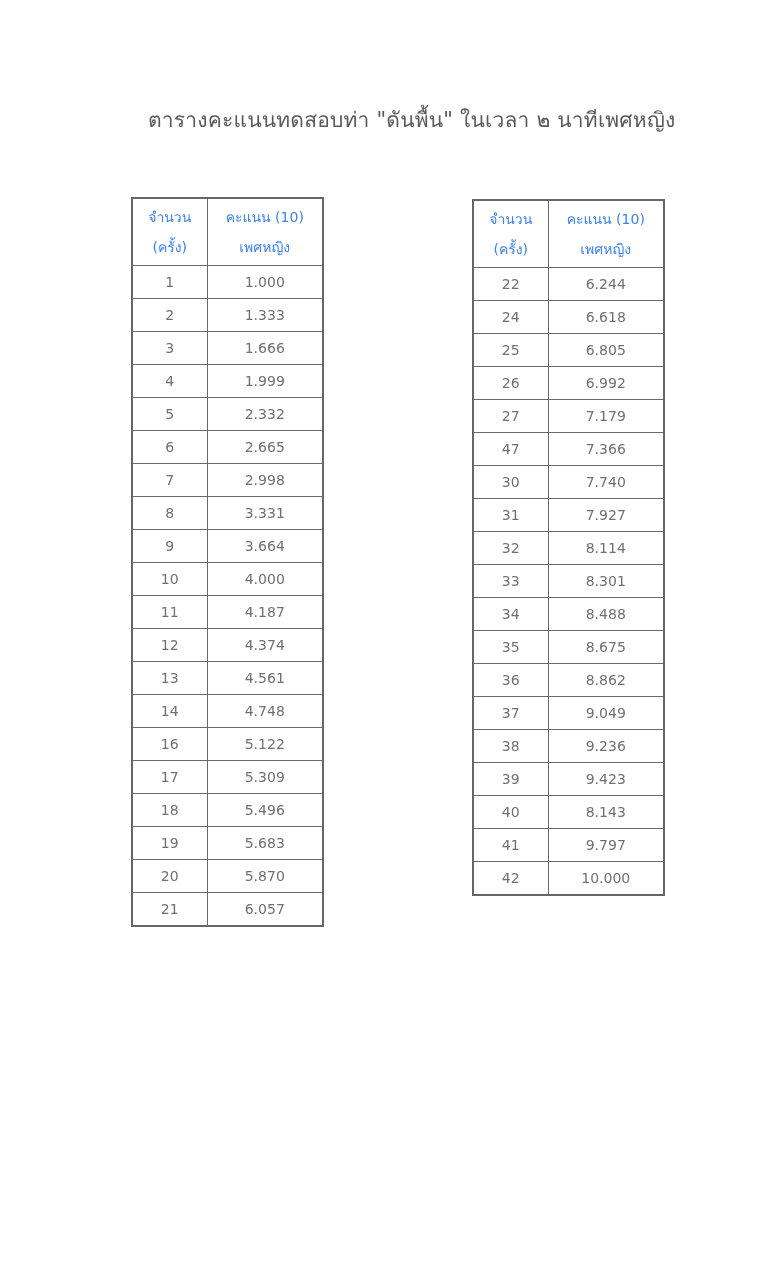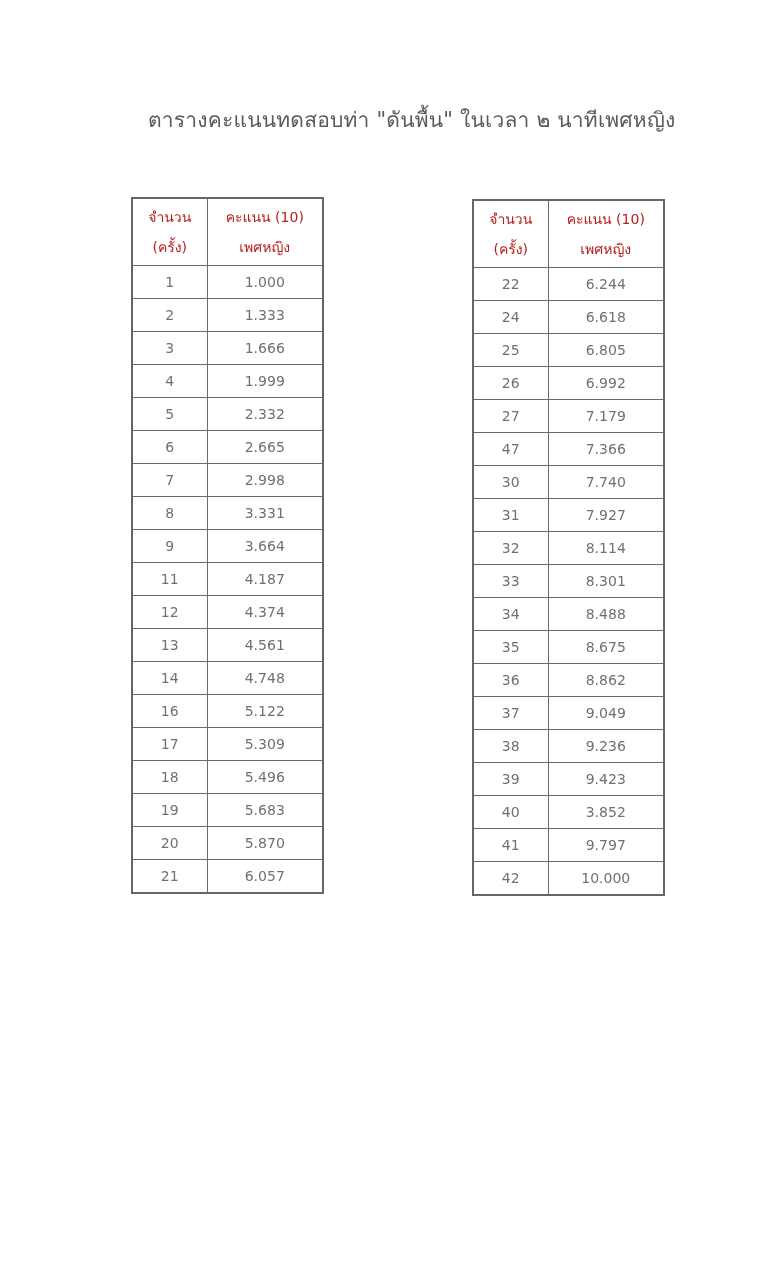--- a/index.html
+++ b/index.html
@@ -37,21 +37,21 @@
     table.score-table td, table.score-table th {
       border: 1.5px solid #6a6a6a;
       text-align: center;
       padding: 0;
       font-weight: normal;
     }
     table.score-table thead th {
       height: 66px;
       line-height: 30px;
       vertical-align: middle;
-      color: #b91c1c;
+      color: #3b82f6;
     }
     table.score-table tbody td {
       height: 32px;
       line-height: 32px;
     }
     table.score-table {
       border: 2px solid #666;
     }
     #table-left { left: 131px; top: 197px; }
     #table-right { left: 472px; top: 199px; }
@@ -112,20 +112,24 @@
       </tr>
       <tr>
         <td>8</td>
         <td>3.331</td>
       </tr>
       <tr>
         <td>9</td>
         <td>3.664</td>
       </tr>
       <tr>
+        <td>10</td>
+        <td>4.000</td>
+      </tr>
+      <tr>
         <td>11</td>
         <td>4.187</td>
       </tr>
       <tr>
         <td>12</td>
         <td>4.374</td>
       </tr>
       <tr>
         <td>13</td>
         <td>4.561</td>
@@ -238,21 +242,21 @@
       <tr>
         <td>38</td>
         <td>9.236</td>
       </tr>
       <tr>
         <td>39</td>
         <td>9.423</td>
       </tr>
       <tr>
         <td>40</td>
-        <td>3.852</td>
+        <td>8.143</td>
       </tr>
       <tr>
         <td>41</td>
         <td>9.797</td>
       </tr>
       <tr>
         <td>42</td>
         <td>10.000</td>
       </tr>
     </tbody>

